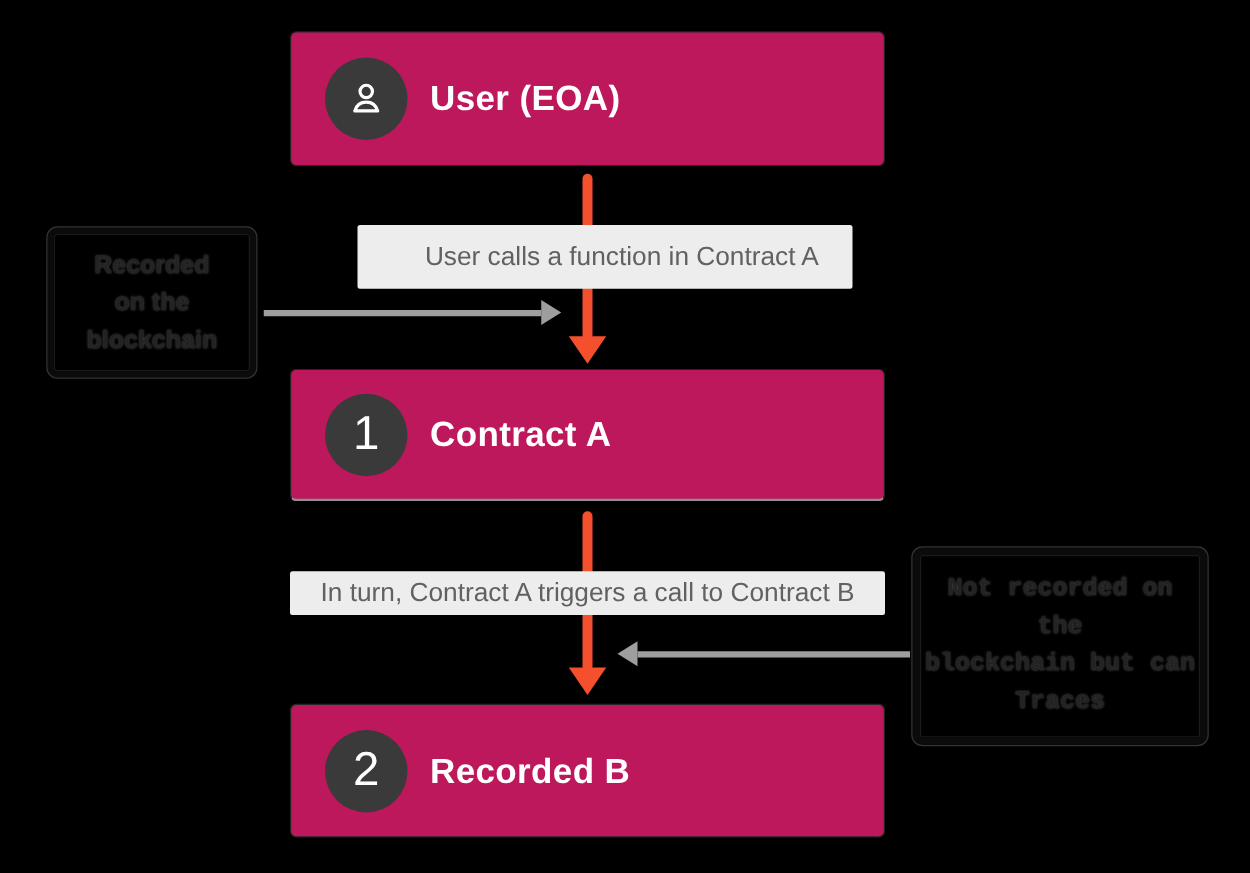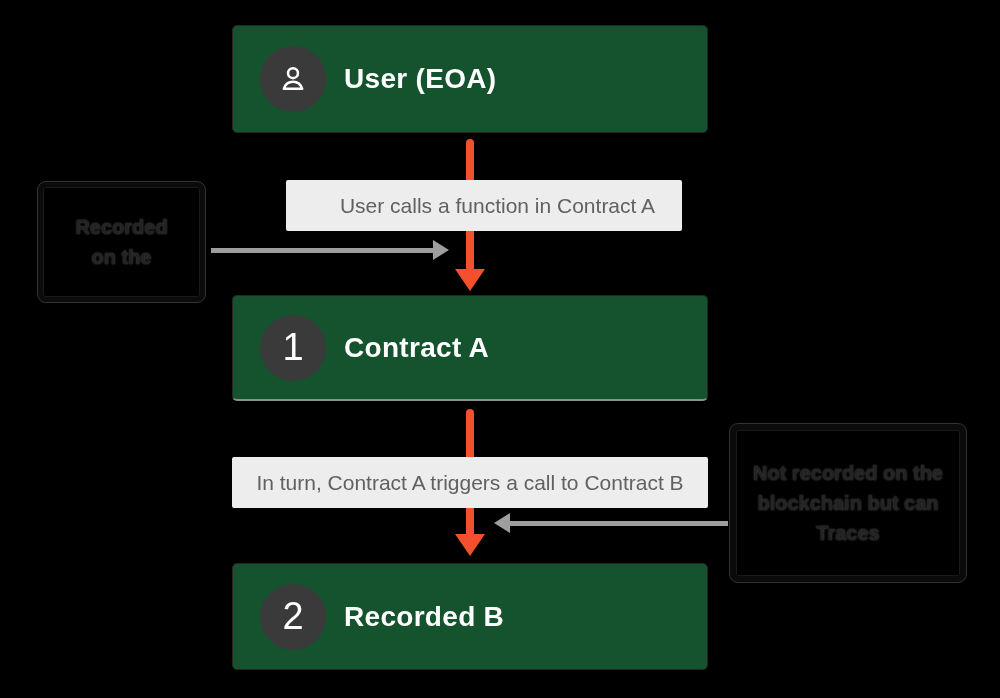--- a/index.html
+++ b/index.html
@@ -10,21 +10,21 @@
     background: #000000;
     overflow: hidden;
     font-family: "Liberation Sans", "DejaVu Sans", sans-serif;
   }
 
   
   .node {
     position: absolute;
     left: 232px;
     width: 476px;
-    background: #14532d;
+    background: #be185d;
     border: 1px solid #262626;
     border-radius: 5px;
     box-sizing: border-box;
     display: flex;
     align-items: center;
     padding-left: 27px;
     z-index: 3;
   }
   #node-user { top: 25px;  height: 108px; }
   #node-a    { top: 295px; height: 106px; border-bottom: 2px solid #8f8f8f; }
@@ -75,21 +75,21 @@
     position: absolute;
     background: #ededed;
     color: #616161;
     font-size: 21px;
     display: flex; align-items: center; justify-content: center;
     border-radius: 2px;
     z-index: 2;
     white-space: nowrap;
   }
   #edge-label-1 { left: 286px; top: 180px; width: 369px; height: 51px; padding-left: 27px; }
-  #edge-label-2 { left: 232px; top: 457px; width: 476px; height: 51px; text-align: right; }
+  #edge-label-2 { left: 232px; top: 457px; width: 476px; height: 35px; text-align: right; }
 
   
   .side-tail {
     position: absolute;
     height: 5px;
     background: #9e9e9e;
     z-index: 1;
   }
   #side-tail-left  { left: 211px; top: 248px; width: 222px; }
   #side-tail-right { left: 510px; top: 521px; width: 218px; }
@@ -121,21 +121,21 @@
     justify-content: center;
     text-align: center;
     color: #232323;
     font-weight: bold;
     font-size: 20px;
     line-height: 30px;
     text-shadow: 0 0 2px rgba(160,160,160,0.55);
     z-index: 2;
   }
   #annotation-left  { left: 38px;  top: 182px; width: 167px; height: 120px; }
-  #annotation-right { left: 730px; top: 424px; width: 236px; height: 158px; border-width: 6px; }
+  #annotation-right { left: 730px; top: 438px; width: 236px; height: 158px; border-width: 6px; font-family: Liberation Mono, monospace; }
   .annotation span { display: block; }
 
   .user-icon-svg { display: block; }
 </style>
 </head>
 <body>
 
 <div id="diagram">
 
   <div class="flow-tail" id="flow-tail-1"></div>
@@ -170,20 +170,21 @@
   <div class="edge-label" id="edge-label-2">In turn, Contract A triggers a call to Contract B</div>
 
   <div class="node" id="node-b">
     <div class="badge">2</div>
     <div class="node-title">Recorded B</div>
   </div>
 
   <div class="annotation" id="annotation-left">
     <span>Recorded</span>
     <span>on the</span>
+    <span>blockchain</span>
   </div>
 
   <div class="annotation" id="annotation-right">
     <span>Not recorded on the</span>
     <span>blockchain but can</span>
     <span>Traces</span>
   </div>
 
 </div>
 

